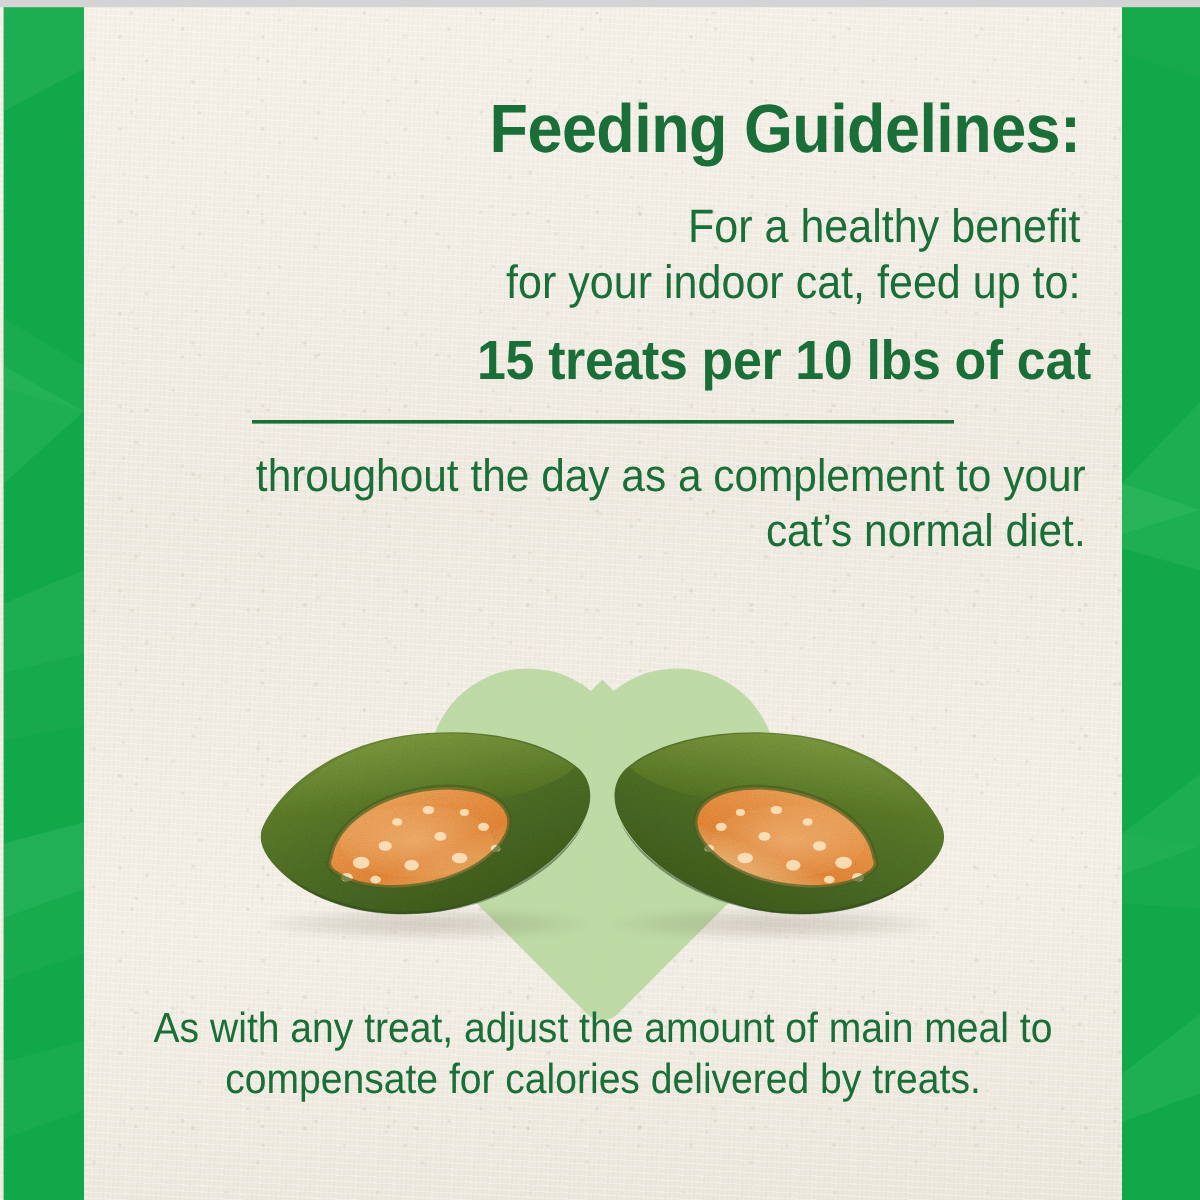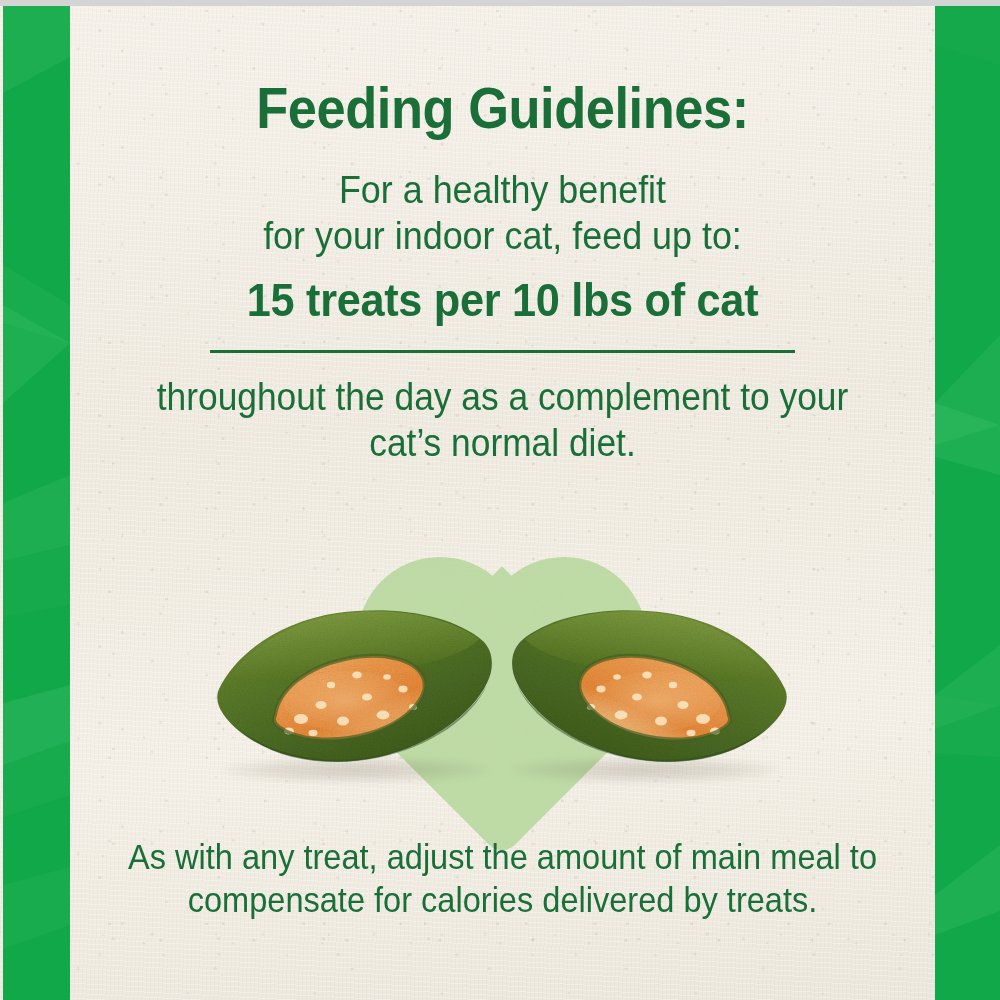--- a/index.html
+++ b/index.html
@@ -92,21 +92,21 @@
   .side-bar.right { left: 935px; width: 65px; }
 
   
   .content {
     position: absolute;
     left: 70px;
     top: 5px;
     width: 865px;
     height: 995px;
     z-index: 10;
-    text-align: center;
+    text-align: right;
   }
 
   .title {
     margin-top: 74px;
     font-size: 57px;
     font-weight: 700;
     line-height: 1.02;
     letter-spacing: -0.5px;
     color: #1a6f39;
     transform: scaleX(0.92);

